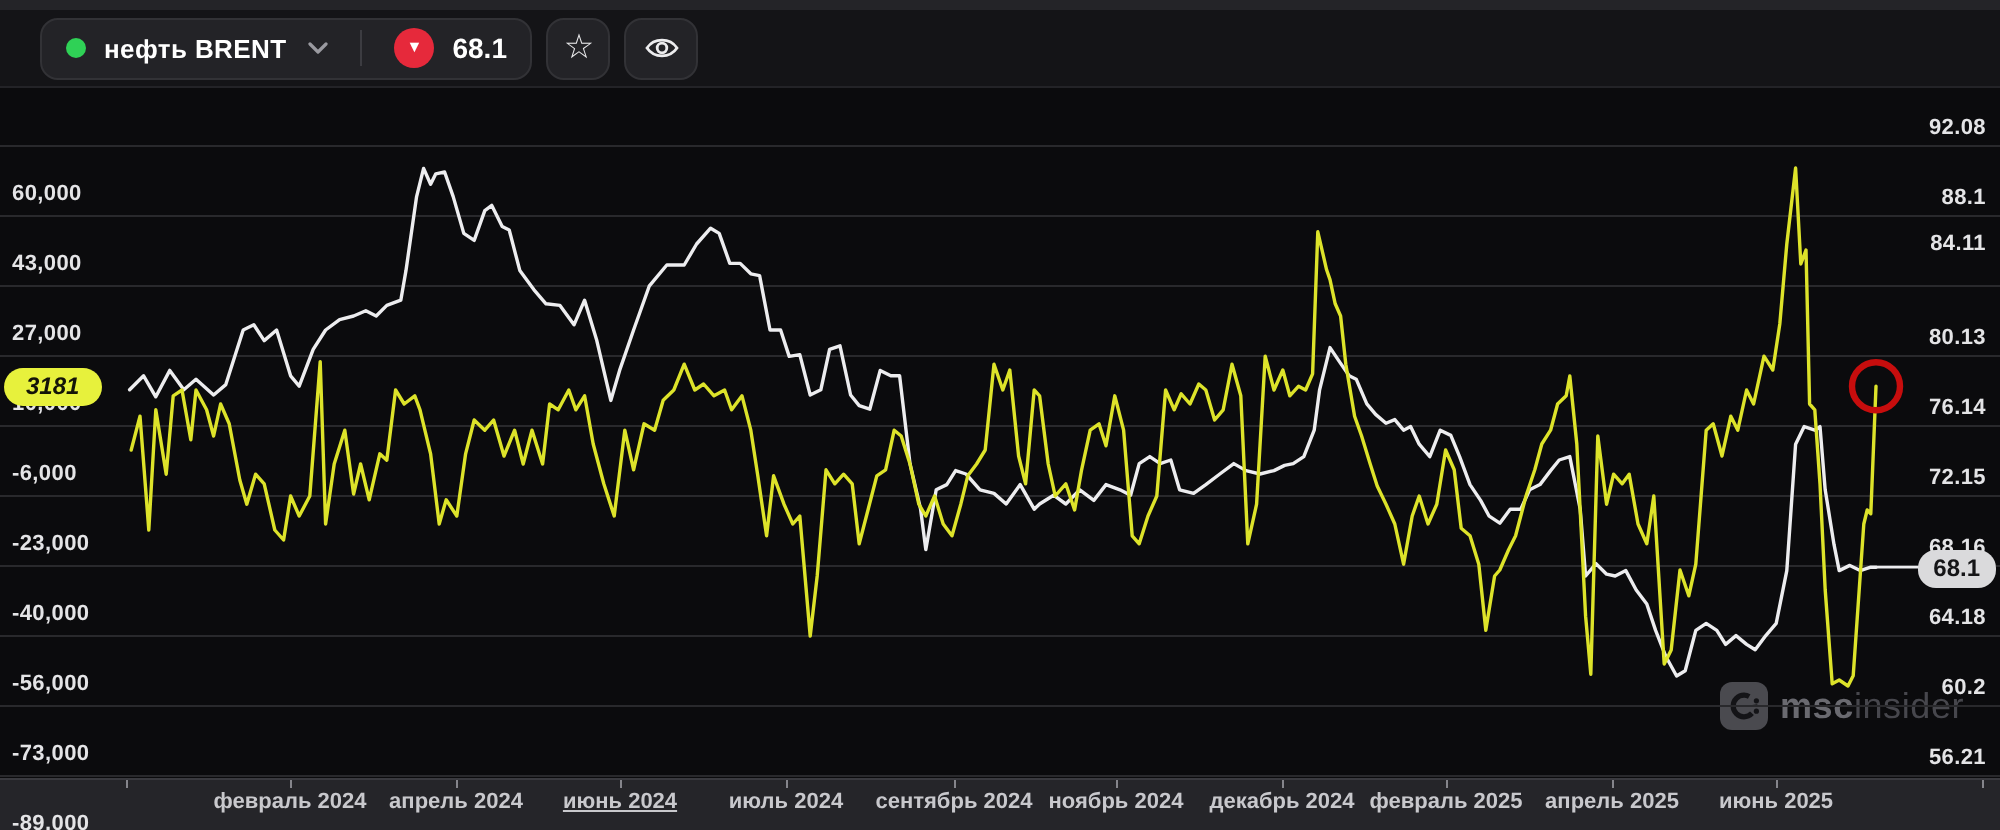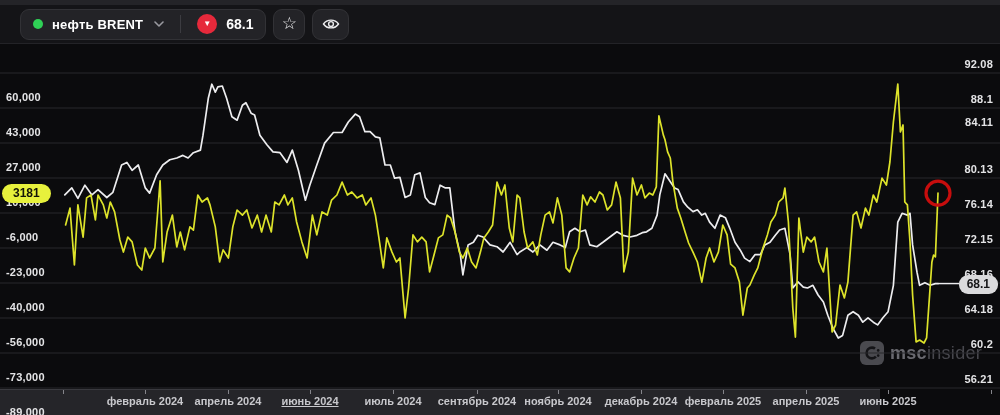--- a/index.html
+++ b/index.html
@@ -58,21 +58,21 @@
     background:#dadadc; color:#151517; font-size:12px; font-weight:700;
     padding:3px 8px; border-radius:9px; line-height:13px;
   }
   .watermark {
     position:absolute; z-index:1; left:860px; top:341px;
     display:flex; align-items:center; gap:6px; user-select:none;
   }
   .wm-bold  { color:#6a6a70; font-size:18px; font-weight:700; letter-spacing:.3px; }
   .wm-light { color:#47474d; font-size:18px; font-weight:400; letter-spacing:.3px; }
   .xstrip {
-    position:absolute; left:0; top:389px; width:880px; height:26px;
+    position:absolute; left:0; top:389px; width:1000px; height:26px;
     background:#252529; border-top:1px solid #3a3a3f; z-index:2;
   }
   .xlab {
     position:absolute; top:5px; transform:translateX(-50%);
     font-size:11px; font-weight:600; color:#c8c8cc; white-space:nowrap;
   }
   .xtick { position:absolute; top:0; width:1px; height:4px; background:#85858b; }
 </style>
 </head>
 <body>
@@ -153,21 +153,21 @@
     <div class="ylab right" style="top: 116px;">84.11</div>
     <div class="ylab right" style="top: 163px;">80.13</div>
     <div class="ylab right" style="top: 198px;">76.14</div>
     <div class="ylab right" style="top: 233px;">72.15</div>
     <div class="ylab right" style="top: 268px;">68.16</div>
     <div class="ylab right" style="top: 303px;">64.18</div>
     <div class="ylab right" style="top: 338px;">60.2</div>
     <div class="ylab right" style="top: 373px;">56.21</div>
   </div>
 
-<div class="badge-left" id="badge-left" style="top: 184.121px;">3181</div>
+<div class="badge-left" id="badge-left" style="top: 184.121px; font-style: italic;">3181</div>
 <div class="badge-right" id="badge-right" style="top: 274.585px;">68.1</div>
 
 <div class="xstrip" id="xstrip">
     <span class="xtick" style="left: 63px;"></span>
     <span class="xtick" style="left: 145px;"></span>
     <span class="xtick" style="left: 228px;"></span>
     <span class="xtick" style="left: 310px;"></span>
     <span class="xtick" style="left: 393px;"></span>
     <span class="xtick" style="left: 477px;"></span>
     <span class="xtick" style="left: 558px;"></span>

